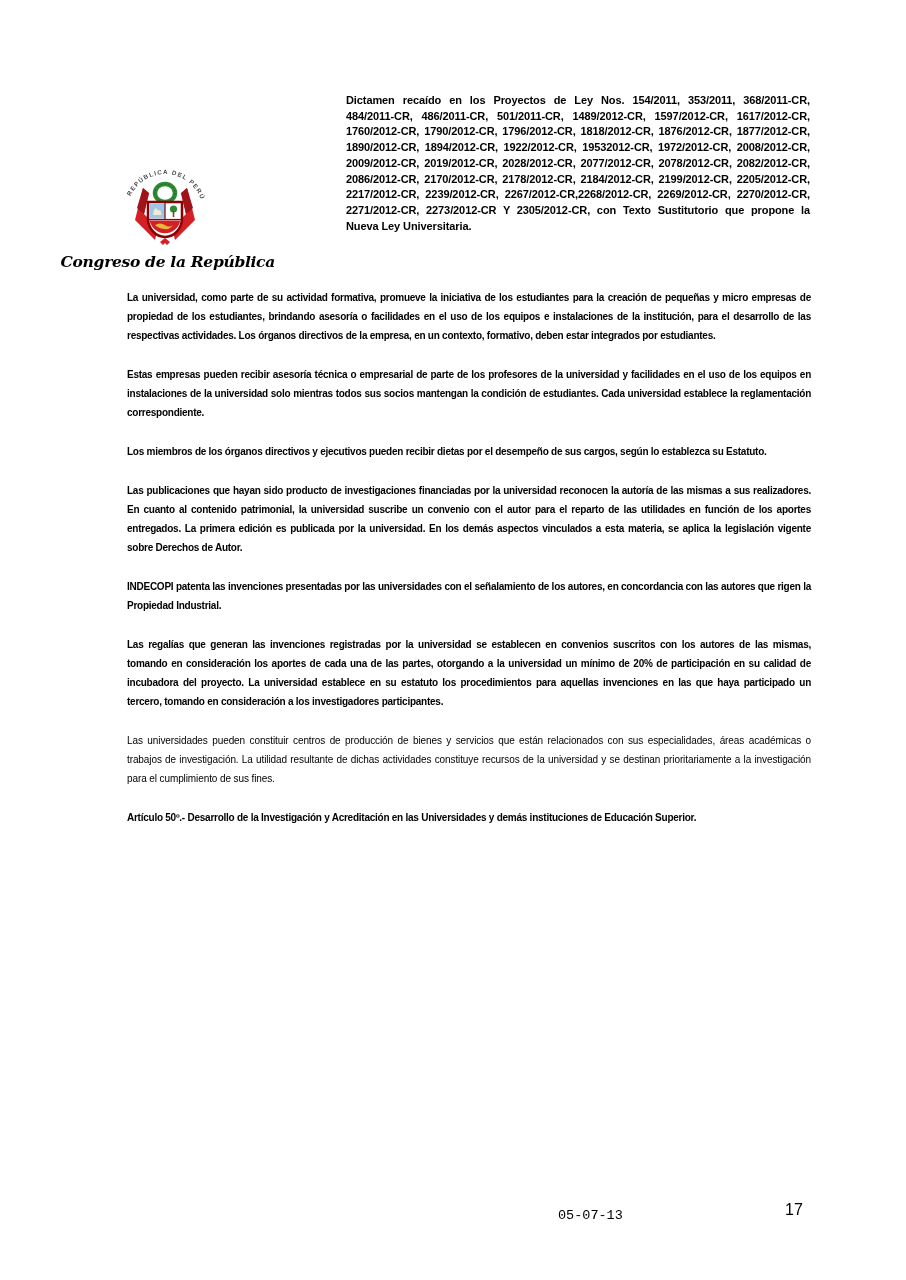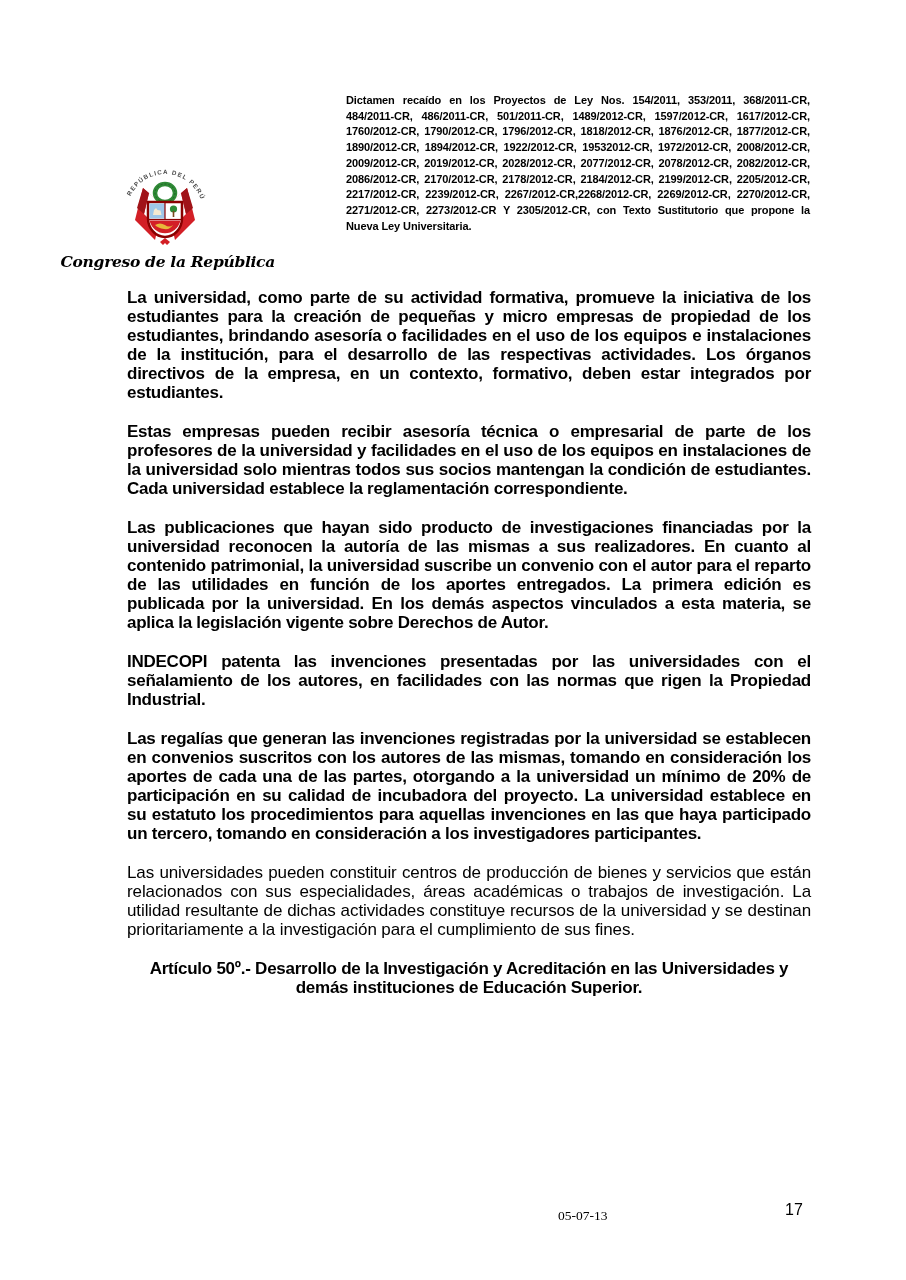--- a/index.html
+++ b/index.html
@@ -45,37 +45,37 @@
     text-align: right;
   }
   
   .body-col {
     position: absolute;
     left: 127px;
     top: 288px;
     width: 684px;
   }
   .body-col p {
-    font-size: 17px;
+    font-size: 10px;
     font-weight: bold;
     line-height: 19px;
     text-align: justify;
     letter-spacing: -0.25px;
     margin-bottom: 20px;
   }
   .body-col p.regular { font-weight: normal; letter-spacing: -0.1px; }
   .body-col p.regular .bold { font-weight: normal; }
   .body-col p.heading { text-align: left; }
-  .body-col p:last-child { margin-bottom: 0; text-align: center; }
+  .body-col p:last-child { margin-bottom: 0; }
   
   .footer-date {
     position: absolute;
     left: 558px;
     top: 1208px;
-    font-family: Liberation Serif, serif;
+    font-family: Liberation Mono, monospace;
     font-size: 13.5px;
   }
   .page-number {
     position: absolute;
     left: 785px;
     top: 1201px;
     font-size: 16px;
     font-weight: normal;
   }
 </style>
@@ -124,22 +124,23 @@
       </g>
 
       <path d="M47,82 l5,-4 l5,4 l-3,3 l-2,-2 l-2,2 Z" fill="#d31f26"></path>
     </svg>
     <div class="logo-caption">Congreso de la República</div>
   </div>
 
   <div class="body-col">
     <p>La universidad, como parte de su actividad formativa, promueve la iniciativa de los estudiantes para la creación de pequeñas y micro empresas de propiedad de los estudiantes, brindando asesoría o facilidades en el uso de los equipos e instalaciones de la institución, para el desarrollo de las respectivas actividades. Los órganos directivos de la empresa, en un contexto, formativo, deben estar integrados por estudiantes.</p>
     <p>Estas empresas pueden recibir asesoría  técnica o empresarial de parte de los profesores de la universidad y facilidades en el uso de los equipos en instalaciones de la universidad solo mientras todos sus socios mantengan la condición de estudiantes. Cada universidad establece la reglamentación correspondiente.</p>
+    <p>Los miembros de los órganos directivos y ejecutivos pueden recibir dietas por el desempeño de sus cargos, según lo establezca su Estatuto.</p>
     <p>Las publicaciones que hayan sido producto de investigaciones financiadas por la universidad reconocen la autoría de las mismas a sus realizadores. En cuanto al contenido patrimonial, la universidad suscribe un convenio con el autor para el reparto de las utilidades en función de los aportes entregados. La primera edición es publicada por la universidad. En los demás aspectos vinculados a esta materia, se aplica la legislación vigente sobre Derechos de  Autor.</p>
-    <p>INDECOPI patenta las invenciones presentadas por las universidades con el señalamiento de los autores, en facilidades con las normas que rigen la Propiedad Industrial.</p>
+    <p>INDECOPI patenta las invenciones presentadas por las universidades con el señalamiento de los autores, en concordancia con las autores que rigen la Propiedad Industrial.</p>
     <p>Las regalías que generan las invenciones registradas por la universidad se establecen en convenios suscritos con los autores de las mismas, tomando en consideración los aportes de cada una de las partes, otorgando a la universidad un mínimo de 20% de participación en su calidad de incubadora del proyecto. La universidad establece en su estatuto los procedimientos para aquellas invenciones en las que haya participado un tercero, tomando en consideración a los investigadores participantes.</p>
     <p class="regular"><span>Las universidades pueden constituir centros de producción de bienes y servicios que están relacionados con sus especialidades, áreas académicas o trabajos de investigación. La utilidad resultante de dichas actividades constituye recursos de la universidad y se destinan </span><span class="bold">prioritariamente a la investigación</span><span> para el cumplimiento de sus fines.</span></p>
     <p class="heading">Artículo 50º.-  Desarrollo de la Investigación y Acreditación  en las Universidades y demás instituciones de Educación Superior.</p>
   </div>
 
   <div class="footer-date">05-07-13</div>
   <div class="page-number">17</div>
 
 </div>
 

